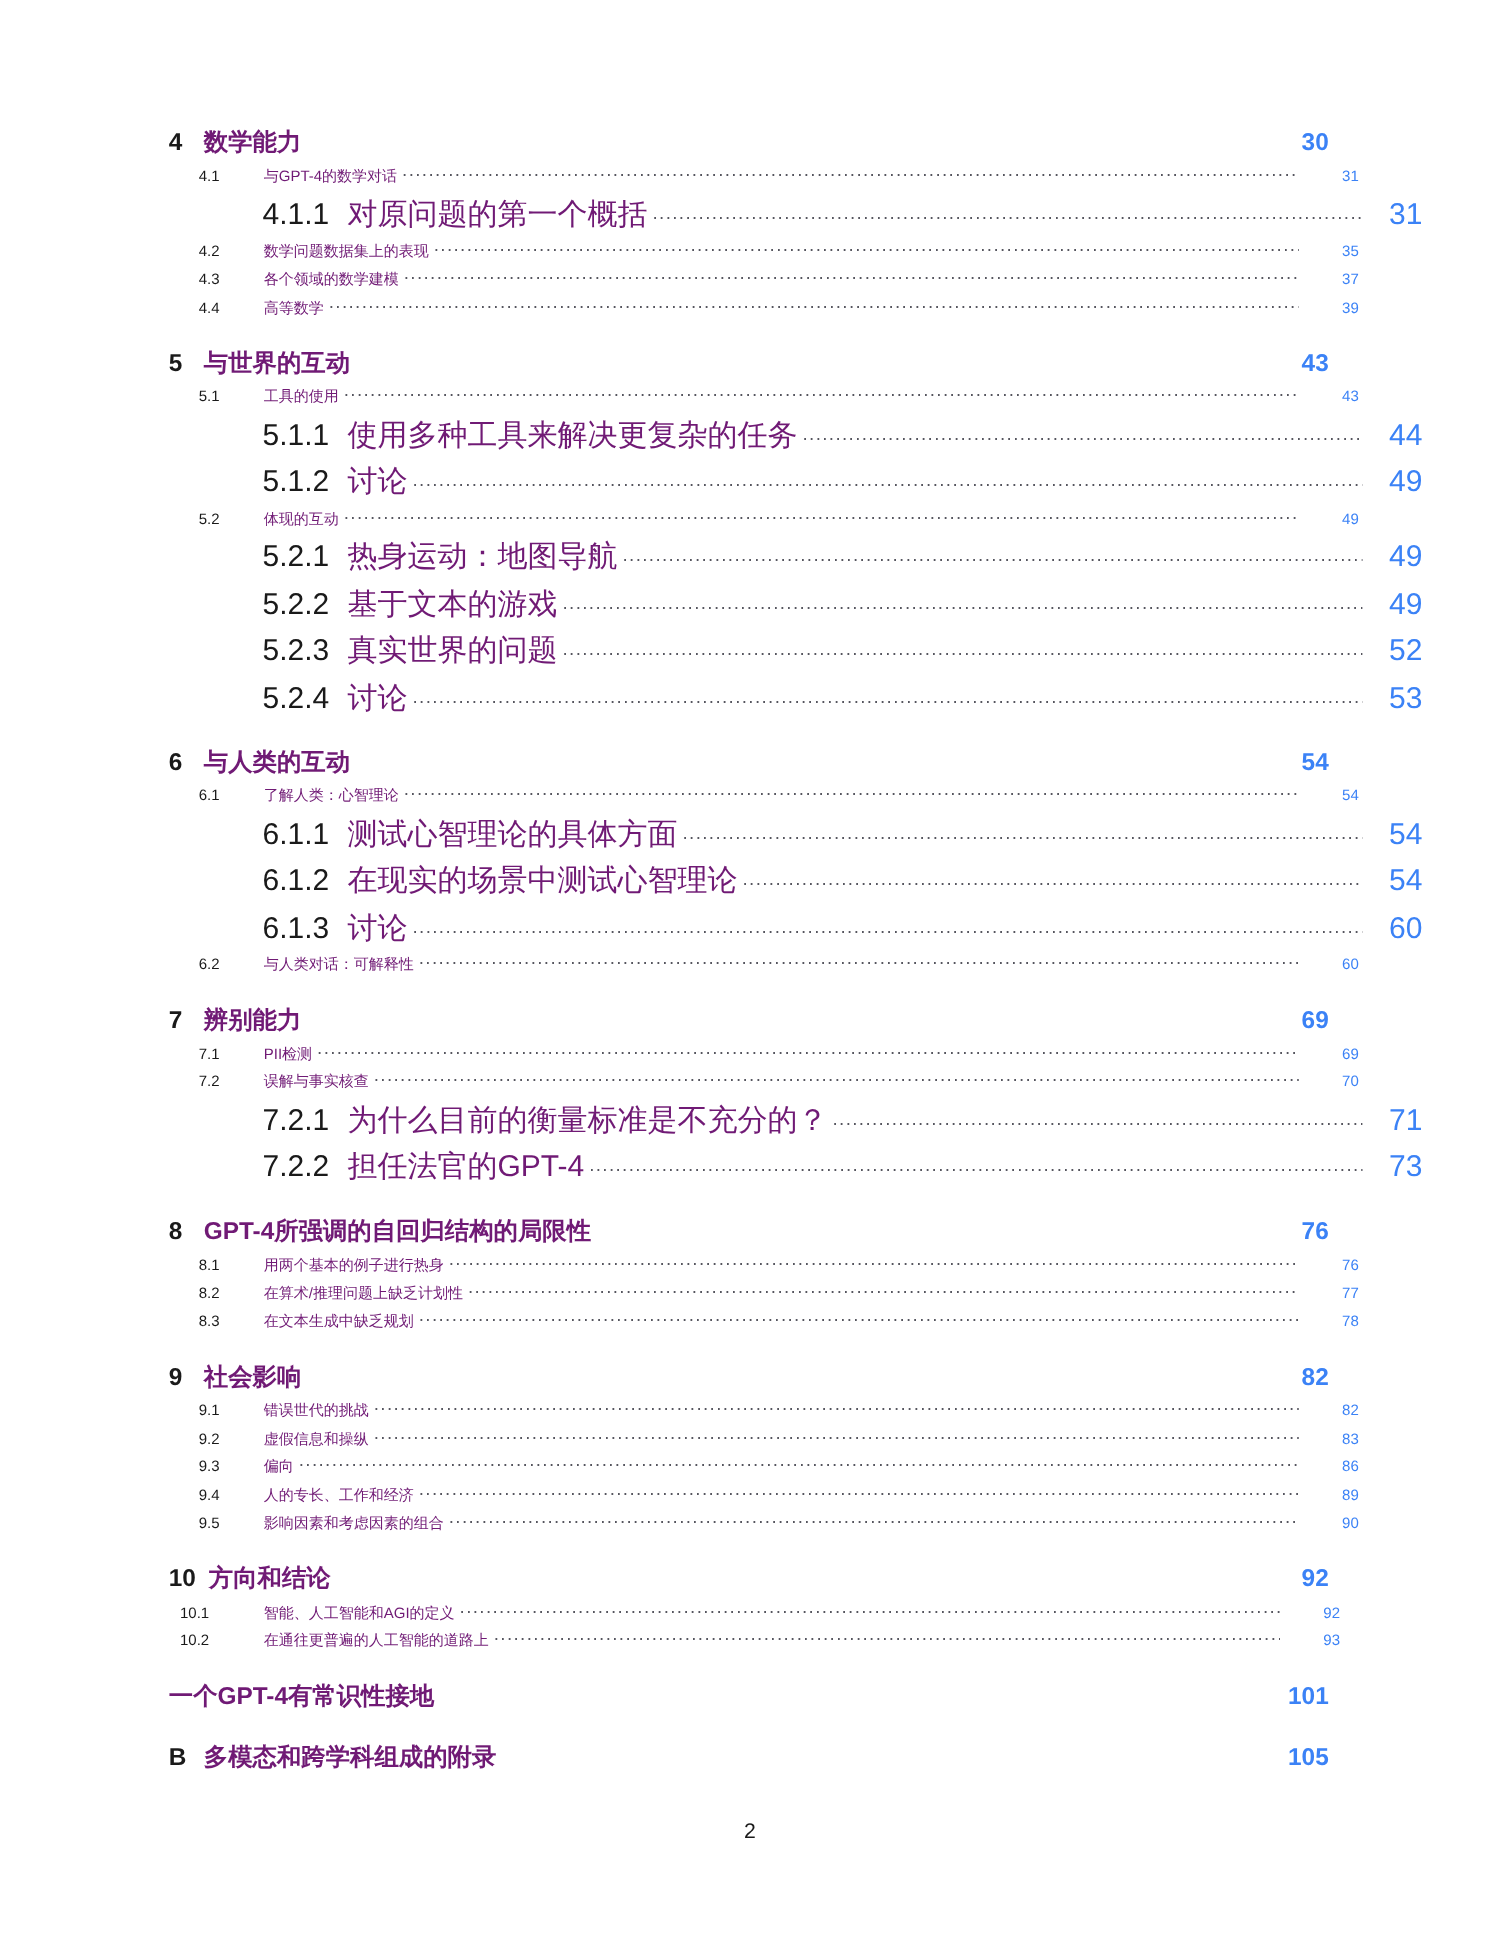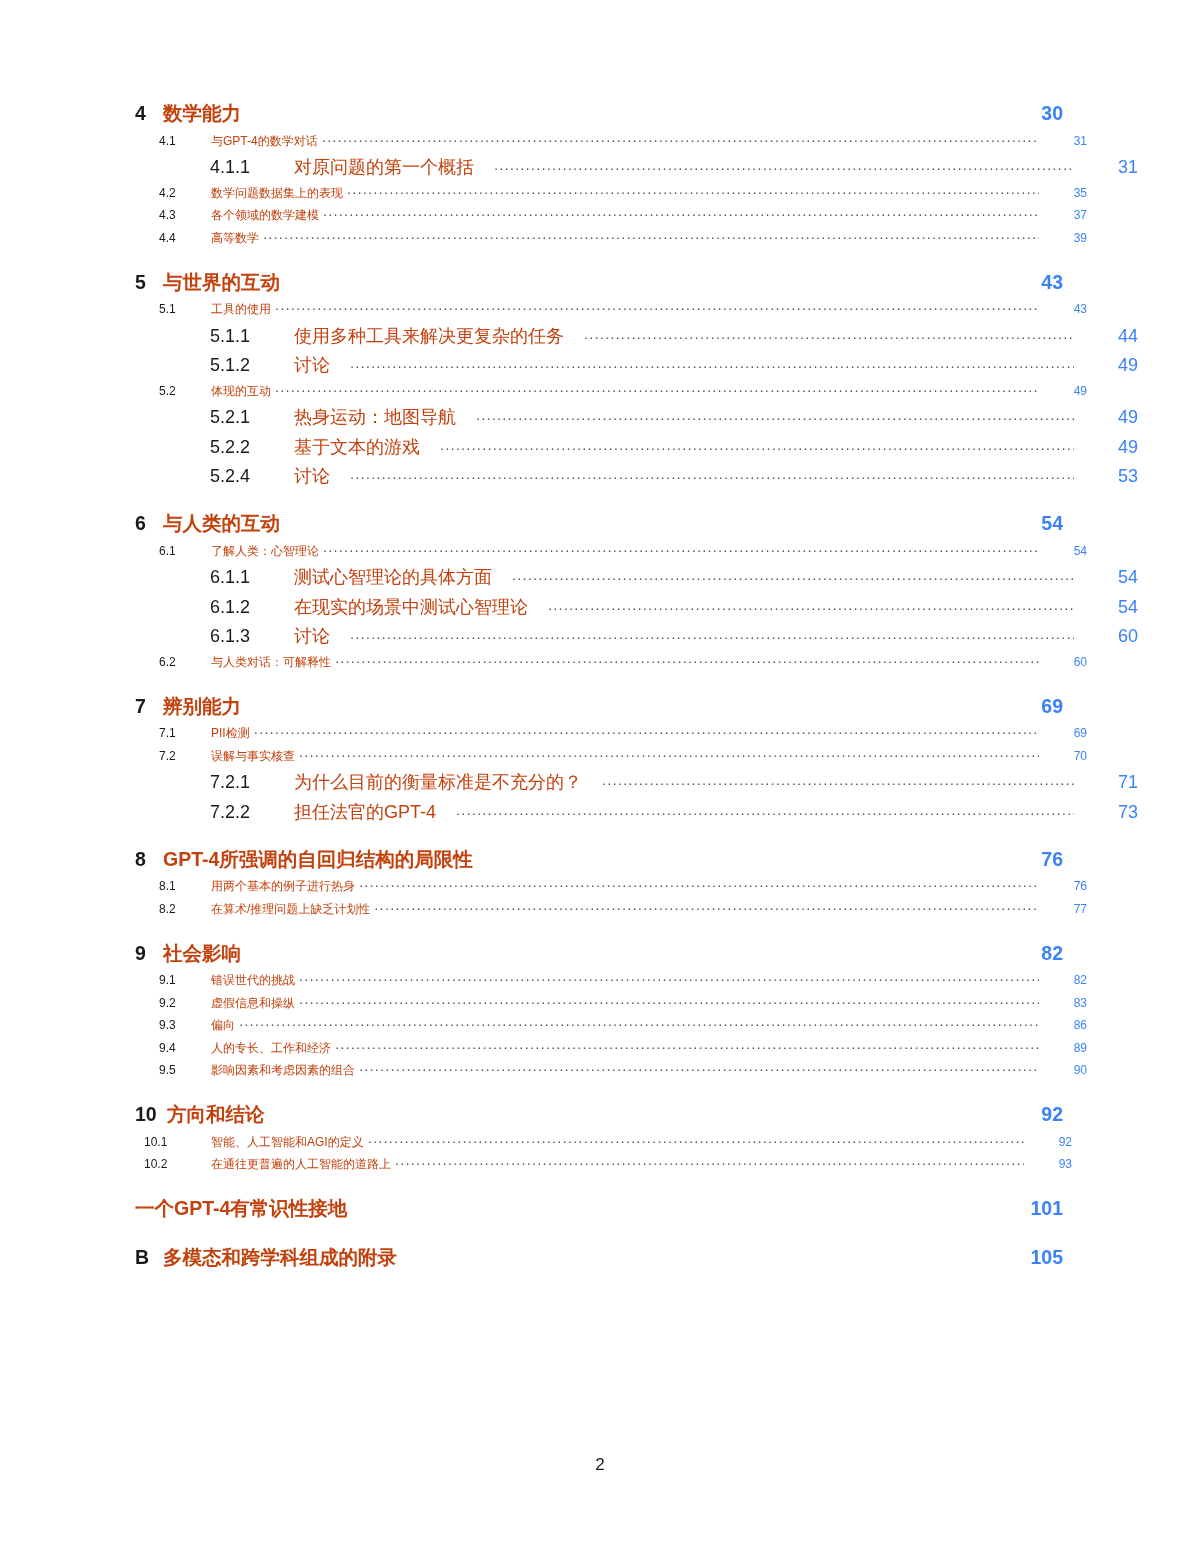--- a/index.html
+++ b/index.html
@@ -30,21 +30,21 @@
     width: 100%;
     white-space: nowrap;
   }
 
   .num {
     flex: 0 0 auto;
     color: #1a1a1a;
   }
   .title {
     flex: 0 0 auto;
-    color: #c2410c;
+    color: #701a75;
   }
   .leader {
     flex: 1 1 auto;
     overflow: hidden;
     margin: 0 2px 0 4px;
     position: relative;
     height: 1em;
   }
   .leader::before {
     content: "..................................................................................................................................................................................................";
@@ -85,24 +85,23 @@
   }
   .lvl2 .num  { width: 52px; }
   .lvl2 .page { width: 46px; }
 
   
   .lvl2.wide { margin-left: 9px; }
   .lvl2.wide .num { width: 67px; }
 
   
   .lvl3 {
-    font-size: 18px;
+    font-size: 24px;
     margin-left: 75px;
     margin-top: 5.5px;
-    gap: 16px;
   }
   .lvl3 .num  { width: 68px; }
   .lvl3 .page { width: 46px; }
 
   
   .lvl1.nonum .num { width: 0px; }
 
   #footer {
     position: absolute;
     left: 0;
@@ -189,20 +188,26 @@
       <span class="leader"></span>
       <span class="page">49</span>
     </div>
     <div class="row lvl3">
       <span class="num">5.2.2</span>
       <span class="title">基于文本的游戏</span>
       <span class="leader"></span>
       <span class="page">49</span>
     </div>
     <div class="row lvl3">
+      <span class="num">5.2.3</span>
+      <span class="title">真实世界的问题</span>
+      <span class="leader"></span>
+      <span class="page">52</span>
+    </div>
+    <div class="row lvl3">
       <span class="num">5.2.4</span>
       <span class="title">讨论</span>
       <span class="leader"></span>
       <span class="page">53</span>
     </div>
     <div class="row lvl1">
       <span class="num">6</span>
       <span class="title">与人类的互动</span>
       <span class="leader"></span>
       <span class="page">54</span>
@@ -277,20 +282,26 @@
       <span class="num">8.1</span>
       <span class="title">用两个基本的例子进行热身</span>
       <span class="leader"></span>
       <span class="page">76</span>
     </div>
     <div class="row lvl2">
       <span class="num">8.2</span>
       <span class="title">在算术/推理问题上缺乏计划性</span>
       <span class="leader"></span>
       <span class="page">77</span>
+    </div>
+    <div class="row lvl2">
+      <span class="num">8.3</span>
+      <span class="title">在文本生成中缺乏规划</span>
+      <span class="leader"></span>
+      <span class="page">78</span>
     </div>
     <div class="row lvl1">
       <span class="num">9</span>
       <span class="title">社会影响</span>
       <span class="leader"></span>
       <span class="page">82</span>
     </div>
     <div class="row lvl2">
       <span class="num">9.1</span>
       <span class="title">错误世代的挑战</span>

